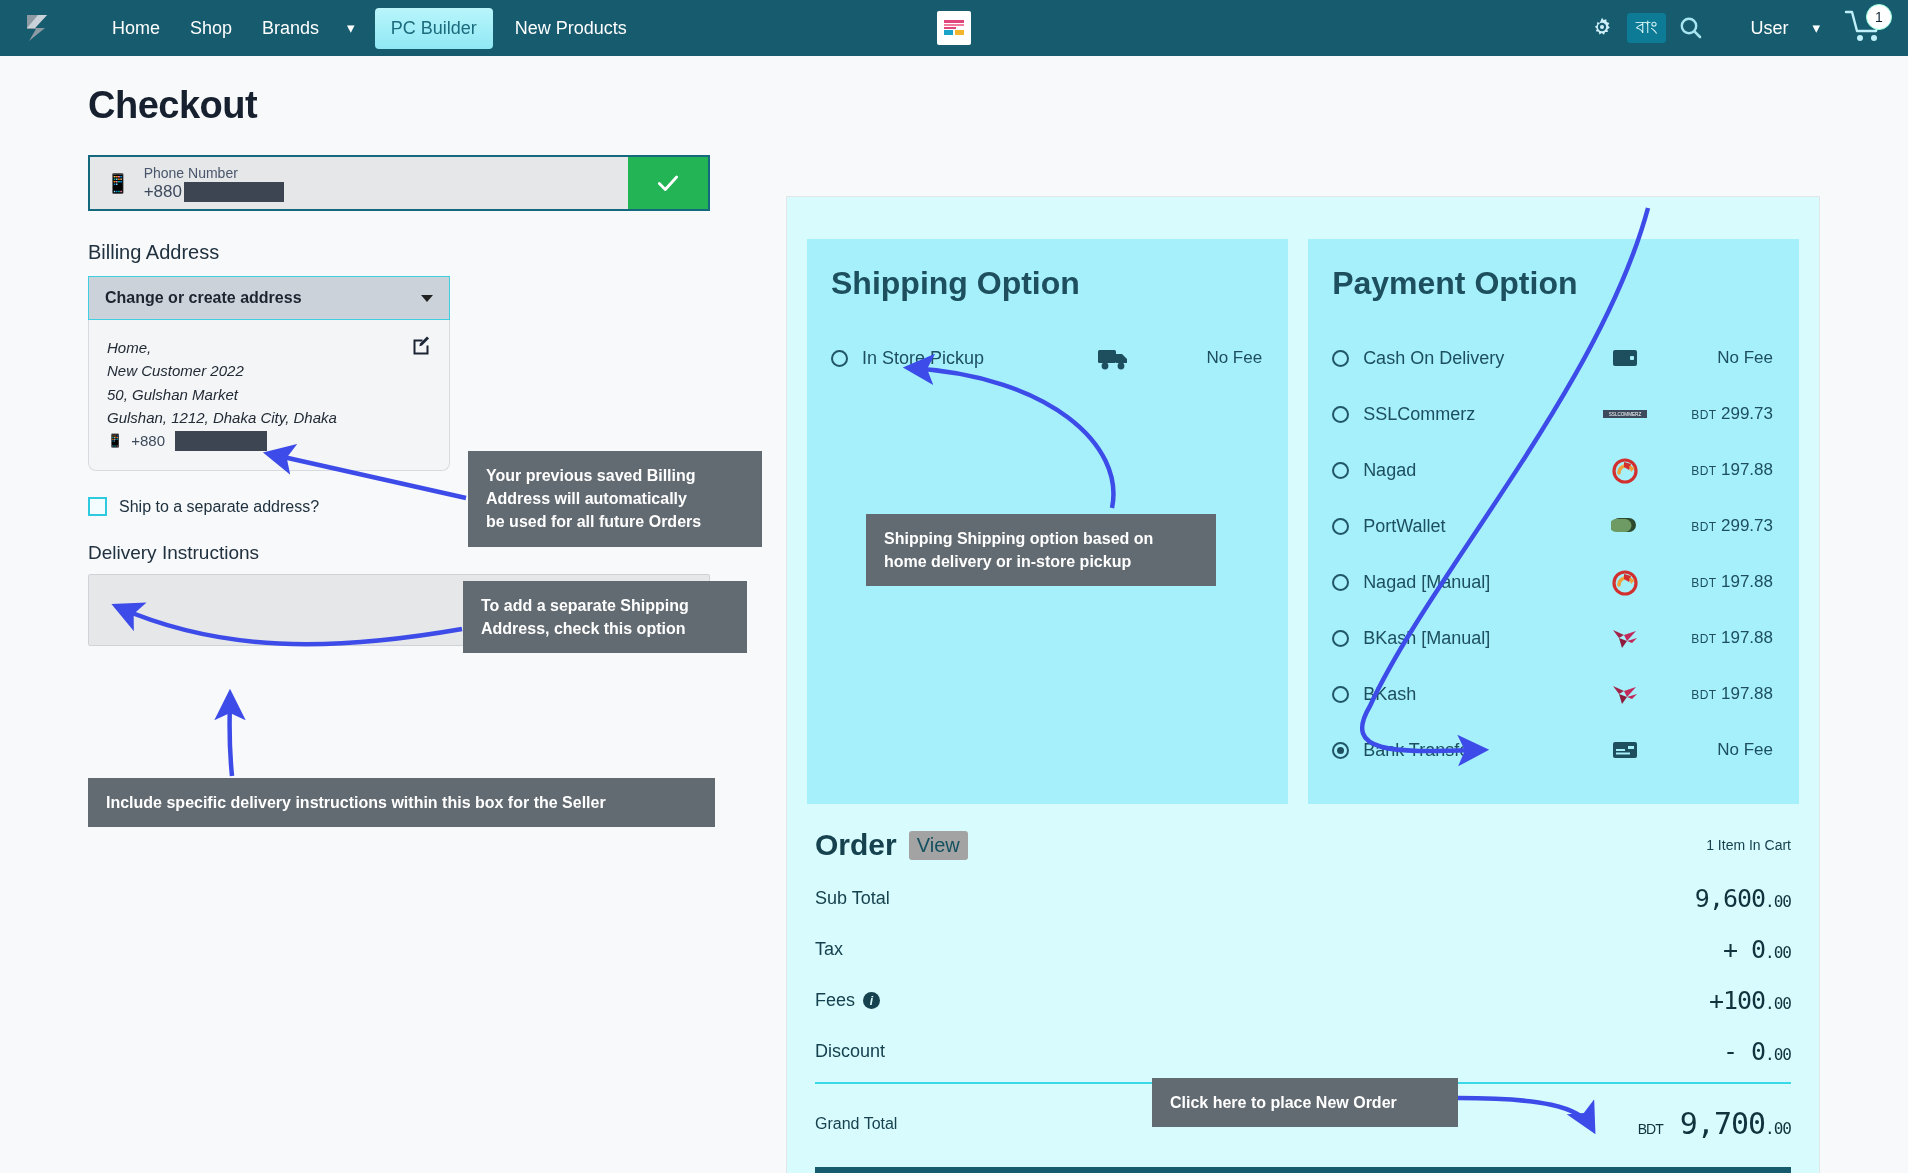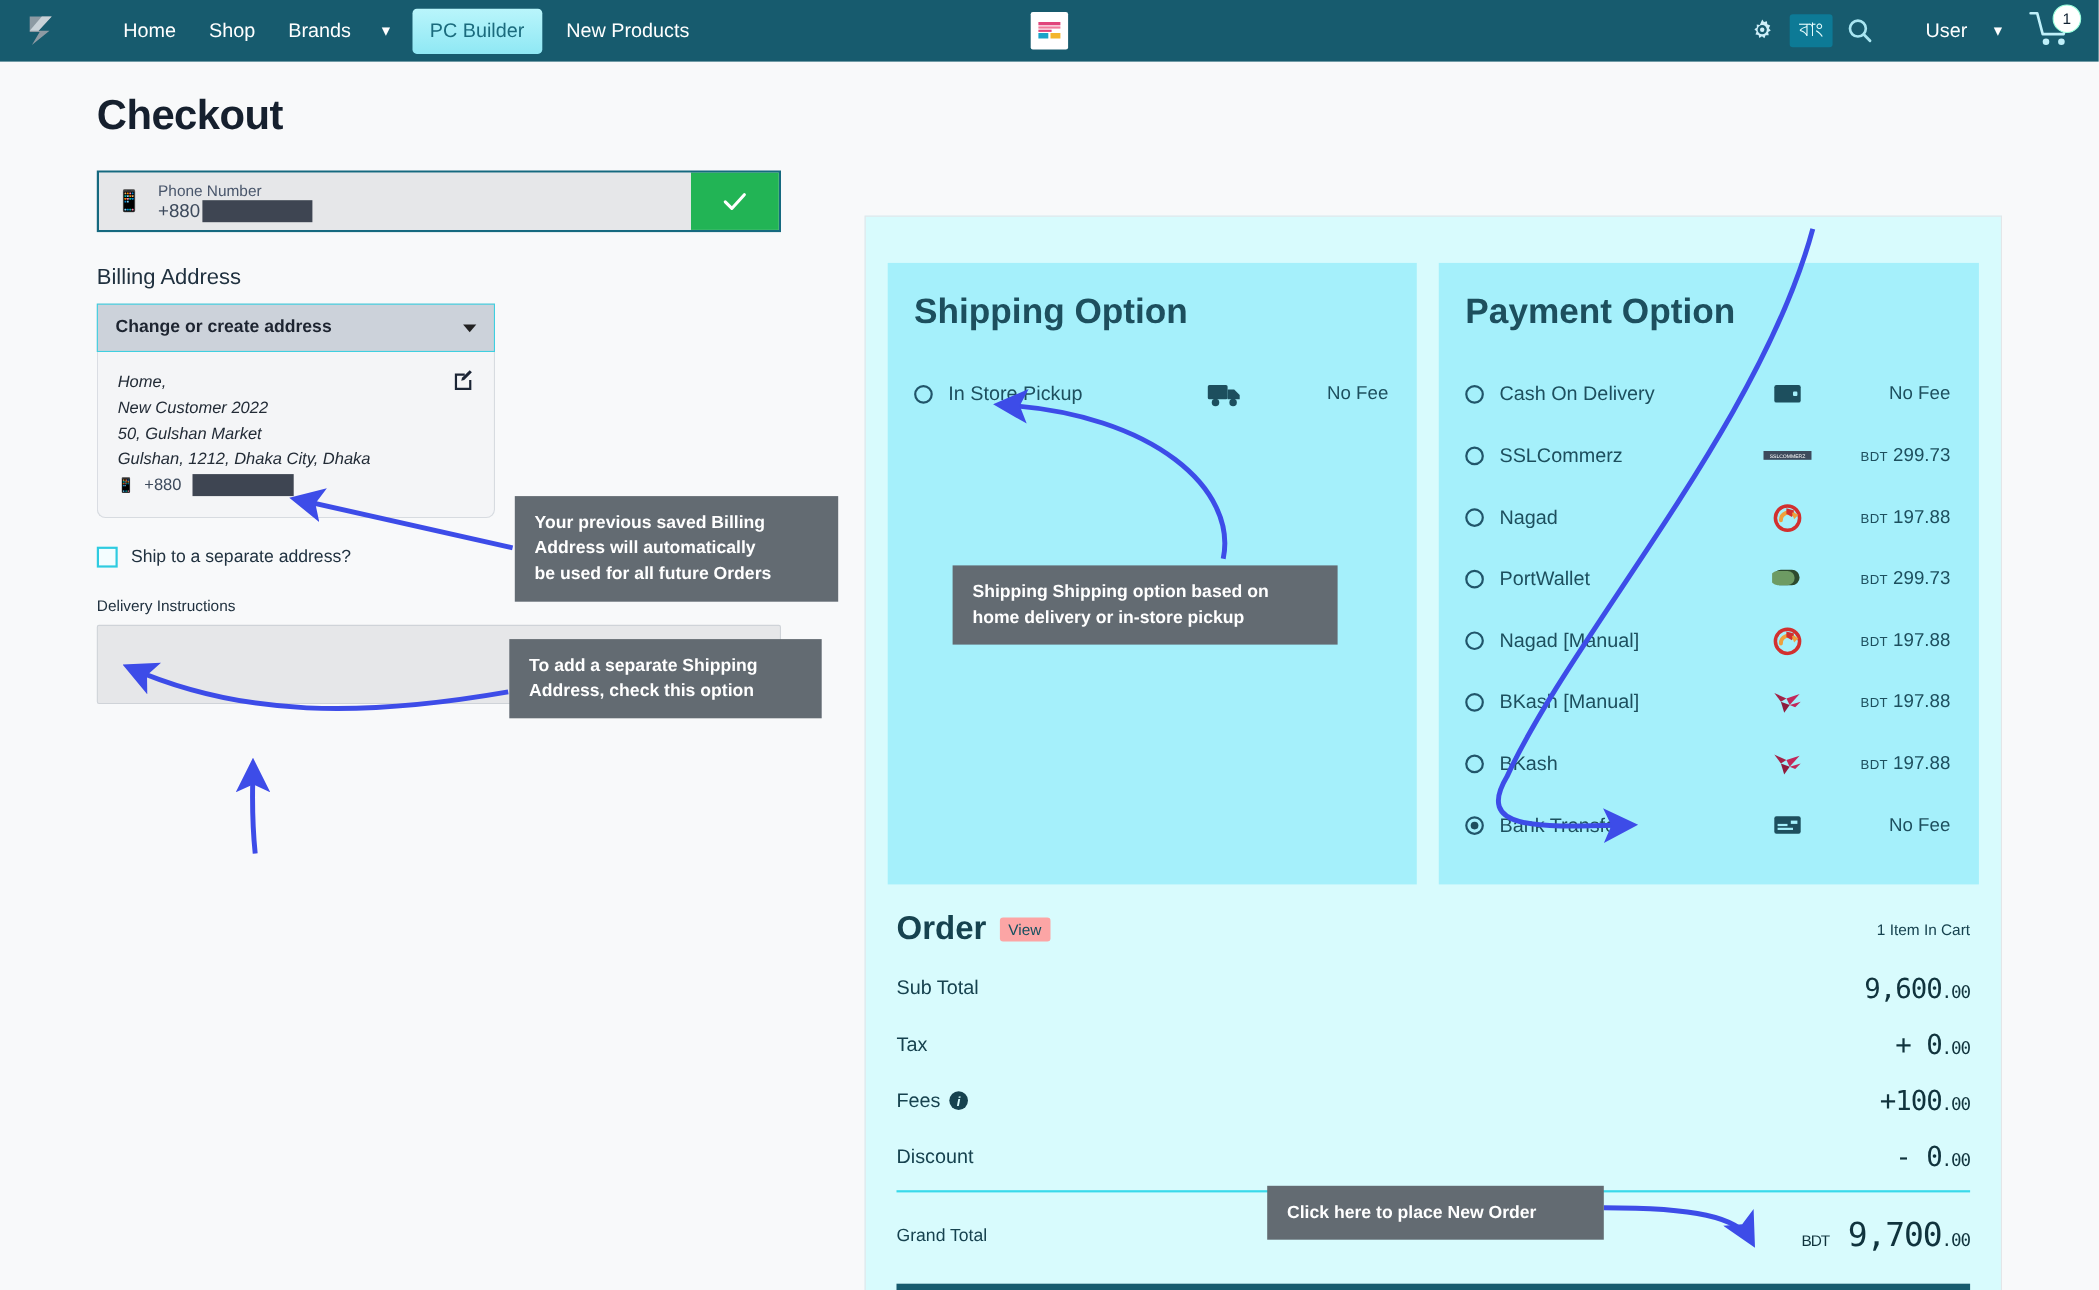--- a/index.html
+++ b/index.html
@@ -114,21 +114,21 @@
   .addr-phone { display:flex; align-items:center; gap:8px; font-style: normal !important; color:#3d4a5c !important;}
   .edit-icon { position: absolute; right: 18px; top: 15px; cursor: pointer; }
 
   .ship-sep { margin-top: 26px; display: flex; align-items: center; gap: 12px; }
   .chk {
     width: 19px; height: 19px; border: 2px solid #2ecbe0; background: #f3fdff;
     cursor: pointer;
   }
   .ship-sep label { font-size: 16px; color: #20313f; cursor: pointer; }
 
-  .di-label { margin-top: 26px; font-size: 14px; color: #20313f; }
+  .di-label { margin-top: 26px; font-size: 19px; color: #20313f; }
   .di-box {
     margin-top: 10px; width: 622px; height: 72px;
     background: #e6e7e9; border: 1px solid #cfd3d8; position: relative;
     border-radius: 2px; cursor: text;
   }
   .di-grip { position:absolute; right:4px; bottom:3px; width:12px; height:12px;
     background: repeating-linear-gradient(135deg,#9aa2ad 0 1px,transparent 1px 4px); }
 
   
   .right-panel {
@@ -154,21 +154,21 @@
   .opt-name { font-size: 18px; color: #1d4f5e; flex: 1; }
   .opt-icon { width: 56px; display:flex; align-items:center; justify-content:center; }
   .opt-price { width: 120px; text-align: right; font-size: 17px; color: #1d4f5e; white-space: nowrap;}
   .opt-price .cur { font-size: 12px; letter-spacing: .3px; }
 
   
   .order-sec { padding: 24px 28px 34px 28px; }
   .order-head { display: flex; align-items: center; }
   .order-title { font-size: 30px; font-weight: bold; color: #16424f; }
   .view-chip {
-    margin-left: 12px; background: #fca5a5; color: #14505f; font-size: 14px;
+    margin-left: 12px; background: #a3a3a3; color: #14505f; font-size: 20px;
     padding: 3px 8px; border-radius: 3px; cursor: pointer;
   }
   .cart-count { margin-left: auto; font-size: 14px; color: #16424f; }
   .sum-row { display: flex; align-items: center; margin-top: 22px; }
   .sum-label { font-size: 18px; color: #16424f; display:flex; align-items:center; gap:8px;}
   .info-dot {
     width:17px;height:17px;border-radius:50%;background:#16424f;color:#d8fbfd;
     font-size:12px;display:flex;align-items:center;justify-content:center;
     font-weight:bold; font-style:italic; cursor:pointer;
   }
@@ -540,15 +540,16 @@
   <div class="tip" style="left:468px; top:395px; width:294px; white-space:pre-line;">Your previous saved Billing
 Address will automatically
 be used for all future Orders</div>
 
   <div class="tip" style="left:463px; top:525px; width:284px; white-space:pre-line;">To add a separate Shipping
 Address, check this option</div>
 
   <div class="tip" style="left:866px; top:458px; width:350px; white-space:pre-line;">Shipping Shipping option based on
 home delivery or in-store pickup</div>
 
+  <div class="tip" style="left:88px; top:722px; width:627px;">Include specific delivery instructions within this box for the Seller</div>
 
   <div class="tip" style="left:1152px; top:1022px; width:306px;">Click here to place New Order</div>
 </div>
 
 </body></html>

